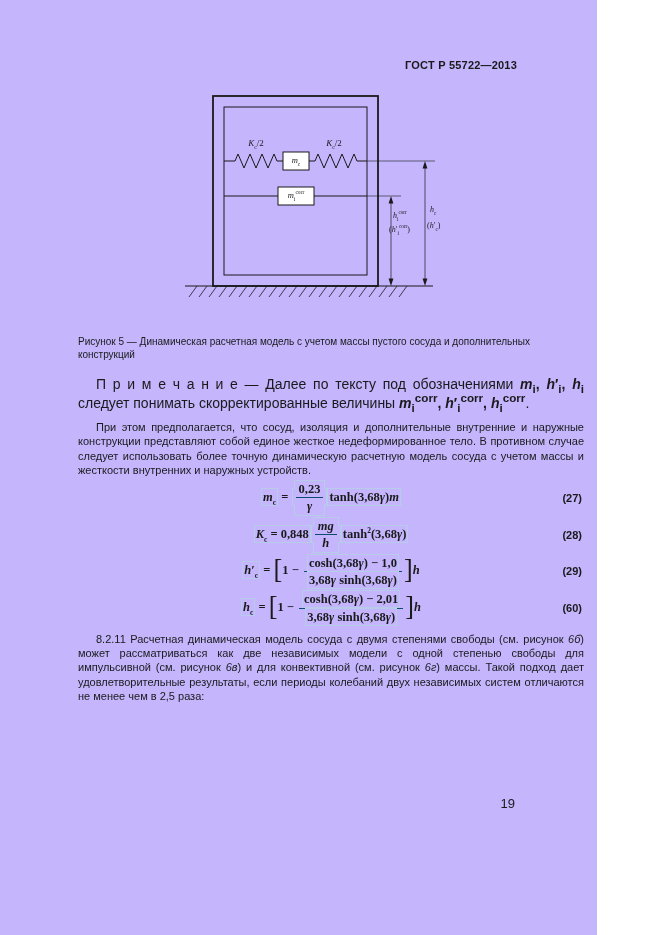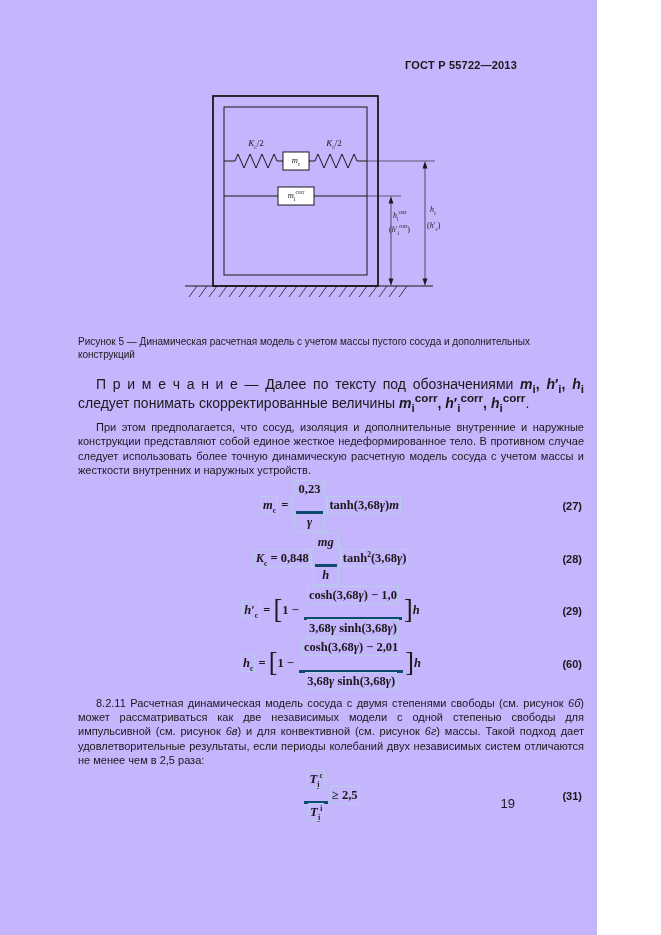--- a/index.html
+++ b/index.html
@@ -15,21 +15,21 @@
   
   .content{position:absolute;top:330px;left:78px;width:506px;font-size:11px;line-height:1.29;text-align:justify;}
   .caption{margin-top:6px;text-align:left;font-size:10px;}
   .note{margin-top:13px;font-size:14px;line-height:1.34;text-indent:18px;}
   .body-par{margin-top:8px;text-indent:18px;}
   .sec-head{margin-top:8px;text-indent:18px;}
   .formula-row{position:relative;margin:5px 0;text-align:center;font-family:"Liberation Serif",serif;font-size:12.5px;font-weight:bold;line-height:1.15;}
   .formula-row .eqno{position:absolute;right:2px;top:50%;transform:translateY(-50%);font-family:"Liberation Sans",sans-serif;font-size:11px;font-weight:bold;}
   .formula sub,.formula sup{font-size:.6em;}
   .frac{display:inline-block;vertical-align:middle;text-align:center;margin:0 2px;}
-  .frac .num{display:block;border-bottom:3px solid #0c4a6e;padding:0 3px 15px;}
+  .frac .num{display:block;border-bottom:1px solid #0c4a6e;padding:0 3px 1px;}
   .frac .den{display:block;padding:1px 3px 0;}
   .brk{font-size:2.1em;font-weight:normal;vertical-align:middle;line-height:.8;position:relative;top:-2px;}
   .fbox{outline:1px solid #b6cce8;outline-offset:1px;margin:0 2px;}
   .page-num{position:absolute;top:796px;right:82px;font-size:13px;}
 </style>
 </head>
 <body>
 
 <div class="page">
 
@@ -90,21 +90,17 @@
       <span class="formula"><span class="fbox"><i>h</i>′<sub>c</sub></span> = <span class="brk">[</span>1 − <span class="frac"><span class="num"><span class="fbox">cosh(3,68<i>γ</i>) − 1,0</span></span><span class="den"><span class="fbox">3,68<i>γ</i> sinh(3,68<i>γ</i>)</span></span></span><span class="brk">]</span><i>h</i></span>
       <span class="eqno">(29)</span>
     </div>
 
     <div class="formula-row">
       <span class="formula"><span class="fbox"><i>h</i><sub>c</sub></span> = <span class="brk">[</span>1 − <span class="frac"><span class="num"><span class="fbox">cosh(3,68<i>γ</i>) − 2,01</span></span><span class="den"><span class="fbox">3,68<i>γ</i> sinh(3,68<i>γ</i>)</span></span></span><span class="brk">]</span><i>h</i></span>
       <span class="eqno">(60)</span>
     </div>
 
     <div class="sec-head">8.2.11 Расчетная динамическая модель сосуда с двумя степенями свободы (см. рисунок <i>6б</i>) может рассматриваться как две независимых модели с одной степенью свободы для импульсивной (см. рисунок <i>6в</i>) и для конвективной (см. рисунок <i>6г</i>) массы. Такой подход дает удовлетворительные результаты, если периоды колебаний двух независимых систем отличаются не менее чем в 2,5 раза:</div>
-    <div class="formula-row">
-      <span class="formula"><span class="frac"><span class="num"><span class="fbox"><i>T</i><sub>j</sub><sup>c</sup></span></span><span class="den"><span class="fbox"><i>T</i><sub>j</sub><sup>i</sup></span></span></span><span class="fbox">≥ 2,5</span></span>
-      <span class="eqno">(31)</span>
-    </div>
   </div>
 
   <div class="page-num">19</div>
 
 </div>
 
 </body></html>

